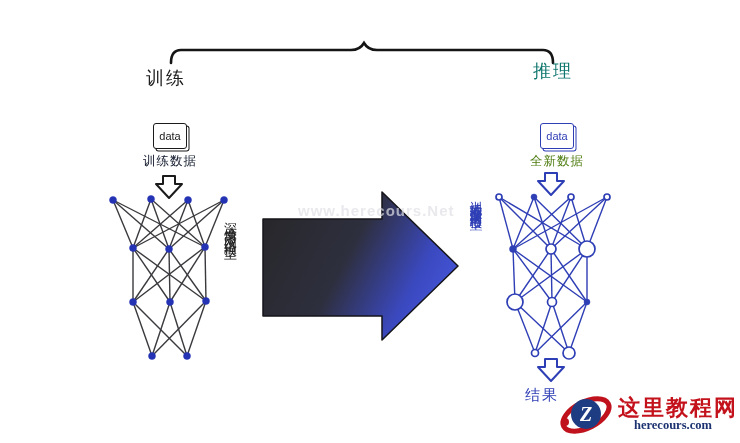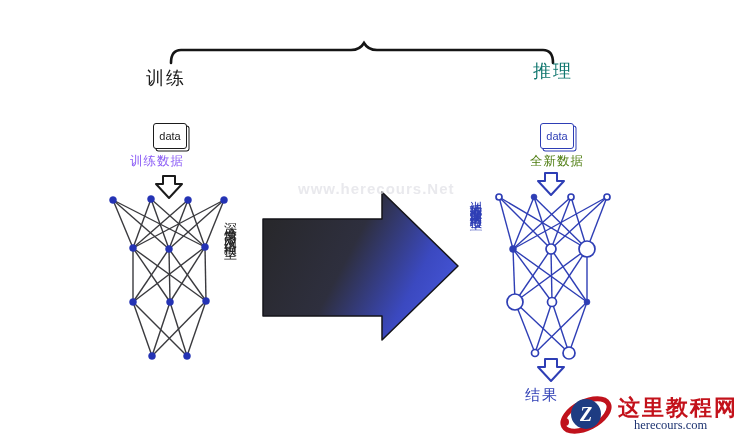--- a/index.html
+++ b/index.html
@@ -13,32 +13,32 @@
   .phase{font-size:18px;letter-spacing:2px;}
   .phase.train{left:166px;top:66px;color:#1b1b1b;text-align:center;}
   .phase.infer{left:553px;top:59px;color:#0f766e;}
   .keycap{width:32px;height:24px;border-radius:3px;display:flex;align-items:center;justify-content:center;
           font-size:11px;background:#fff;z-index:4;}
   .keycap.dark{left:153px;top:123px;border:1.6px solid #1b1b1b;color:#1b1b1b;
           box-shadow:2.5px 2.5px 0 -1px #fff,2.5px 2.5px 0 0 #1b1b1b;}
   .keycap.blue{left:540px;top:123px;border:1.6px solid #2e3eb5;color:#2e3eb5;
           box-shadow:2.5px 2.5px 0 -1px #fff,2.5px 2.5px 0 0 #2e3eb5;}
   .datalabel{font-size:12.5px;letter-spacing:1px;}
-  .datalabel.train{left:157px;top:153px;color:#8b5cf6;}
+  .datalabel.train{left:170px;top:153px;color:#0f172a;}
   .datalabel.infer{left:557px;top:153px;color:#4d7c0f;}
   .vtext{writing-mode:vertical-rl;text-orientation:upright;z-index:4;}
   .vtext.left{left:221px;top:212px;font-size:13px;letter-spacing:3.5px;color:#222;}
   .vtext.right{left:467px;top:191px;font-size:12.5px;letter-spacing:1.5px;color:#2e3eb5;}
   .result{left:542px;top:386px;font-size:15px;color:#2e3eb5;letter-spacing:2px;}
-  .watermark{left:298px;top:180px;font-size:15px;font-weight:bold;color:#e0e0e6;opacity:.7;
+  .watermark{left:298px;top:202px;font-size:15px;font-weight:bold;color:#e0e0e6;opacity:.7;
              letter-spacing:1px;z-index:5;}
   .logo{right:2px;bottom:4px;display:flex;align-items:center;gap:5px;z-index:6;}
   .logo-text{display:flex;flex-direction:column;line-height:1.05;}
   .logo-cn{font-size:22px;font-weight:bold;color:#c3121b;letter-spacing:2px;}
-  .logo-en{font-size:12.5px;font-weight:normal;color:#1c3270;font-family:"Liberation Serif",serif;padding-left:16px;}
+  .logo-en{font-size:12.5px;font-weight:bold;color:#1c3270;font-family:"Liberation Serif",serif;padding-left:16px;}
 </style>
 </head>
 <body>
 
 <div class="stage">
 
   <svg id="art" width="740" height="443" viewBox="0 0 740 443">
     <defs>
       <linearGradient id="agrad" x1="0" y1="0.3" x2="1" y2="0.7">
         <stop offset="0" stop-color="#28282c"></stop>

